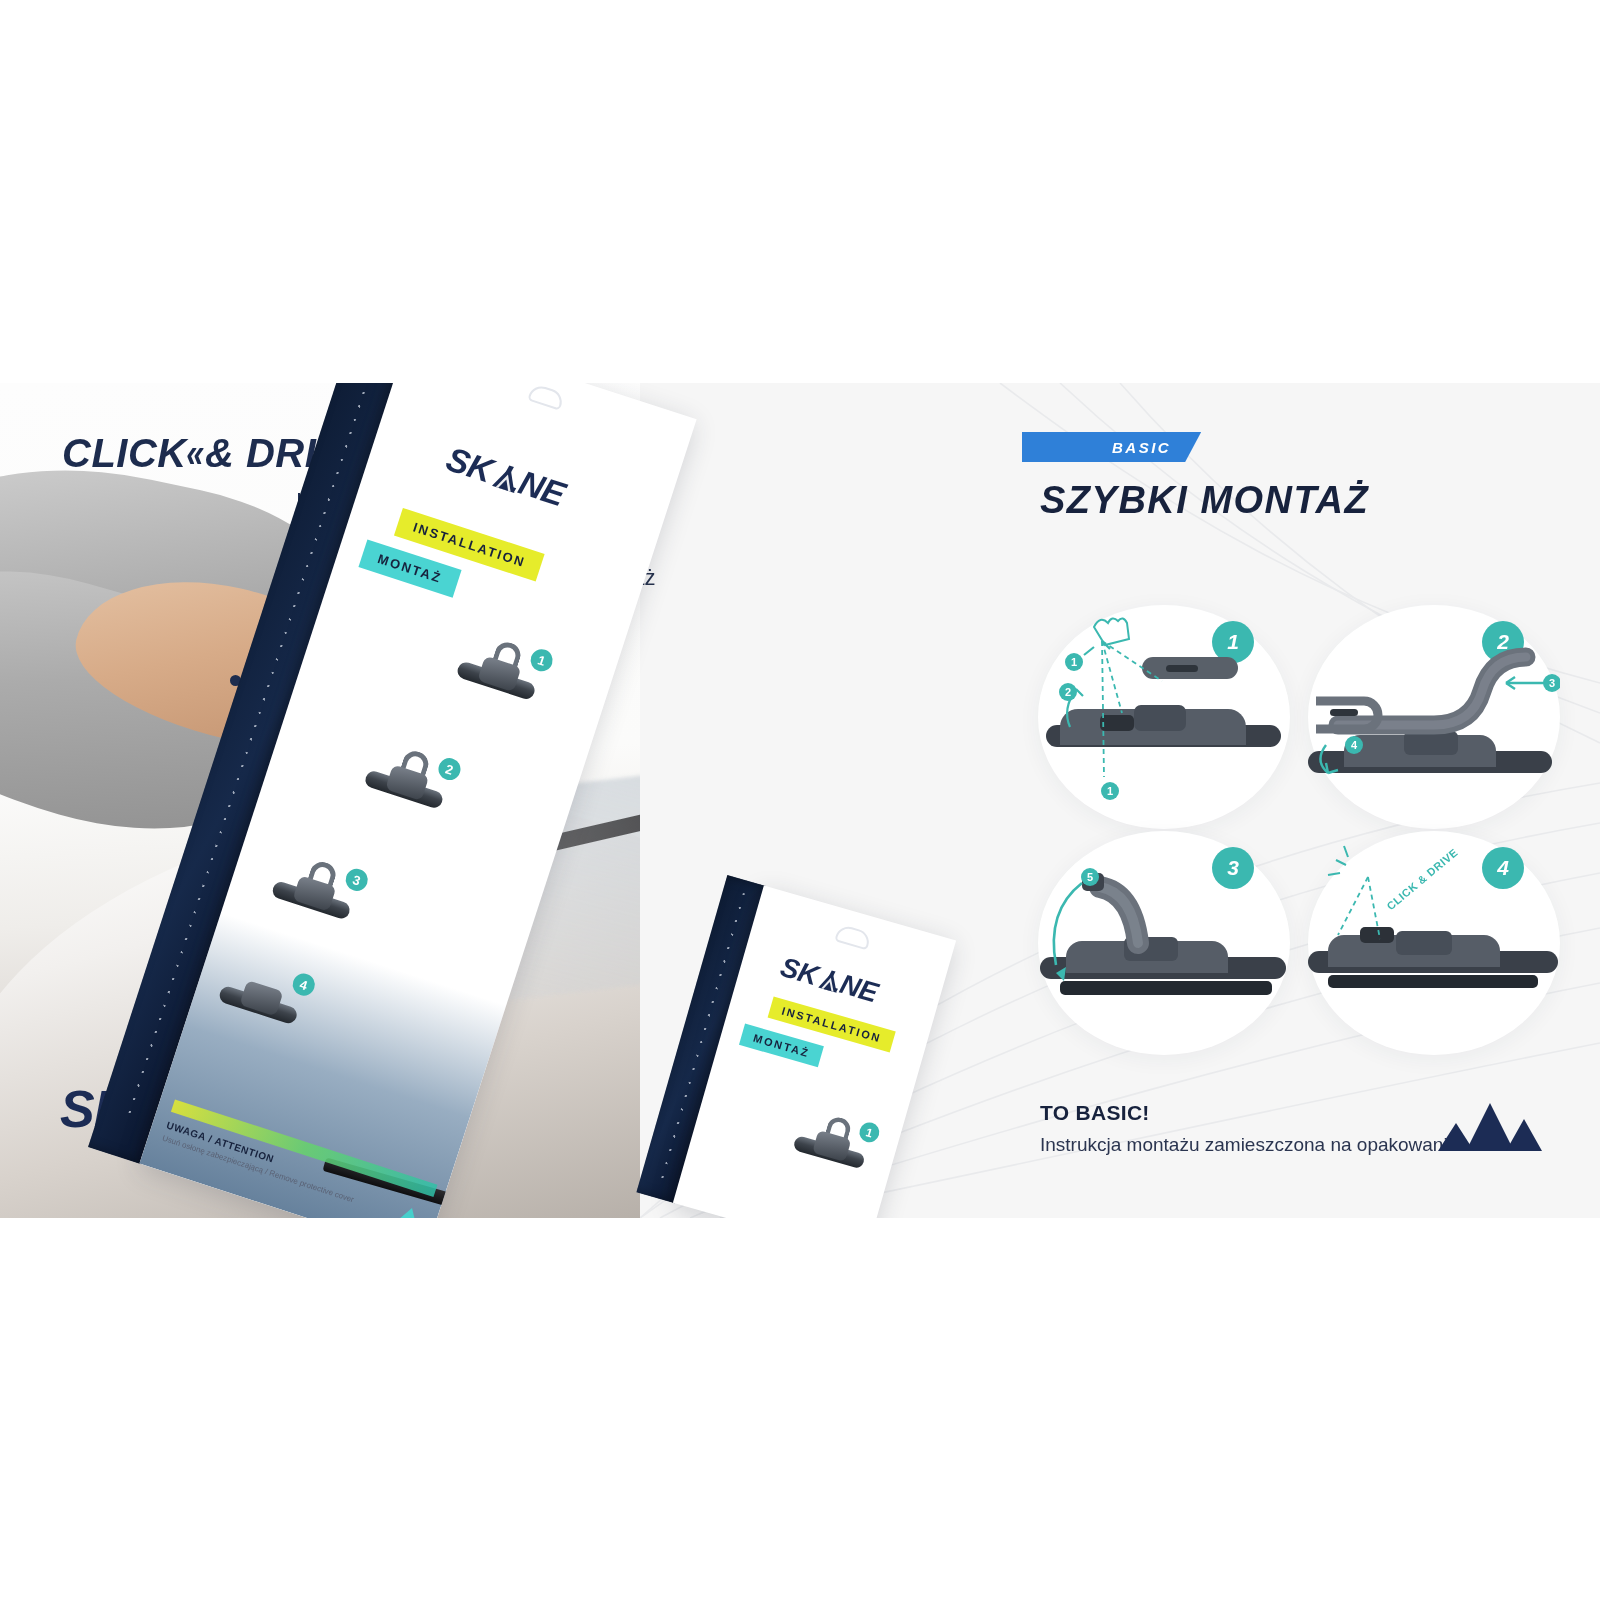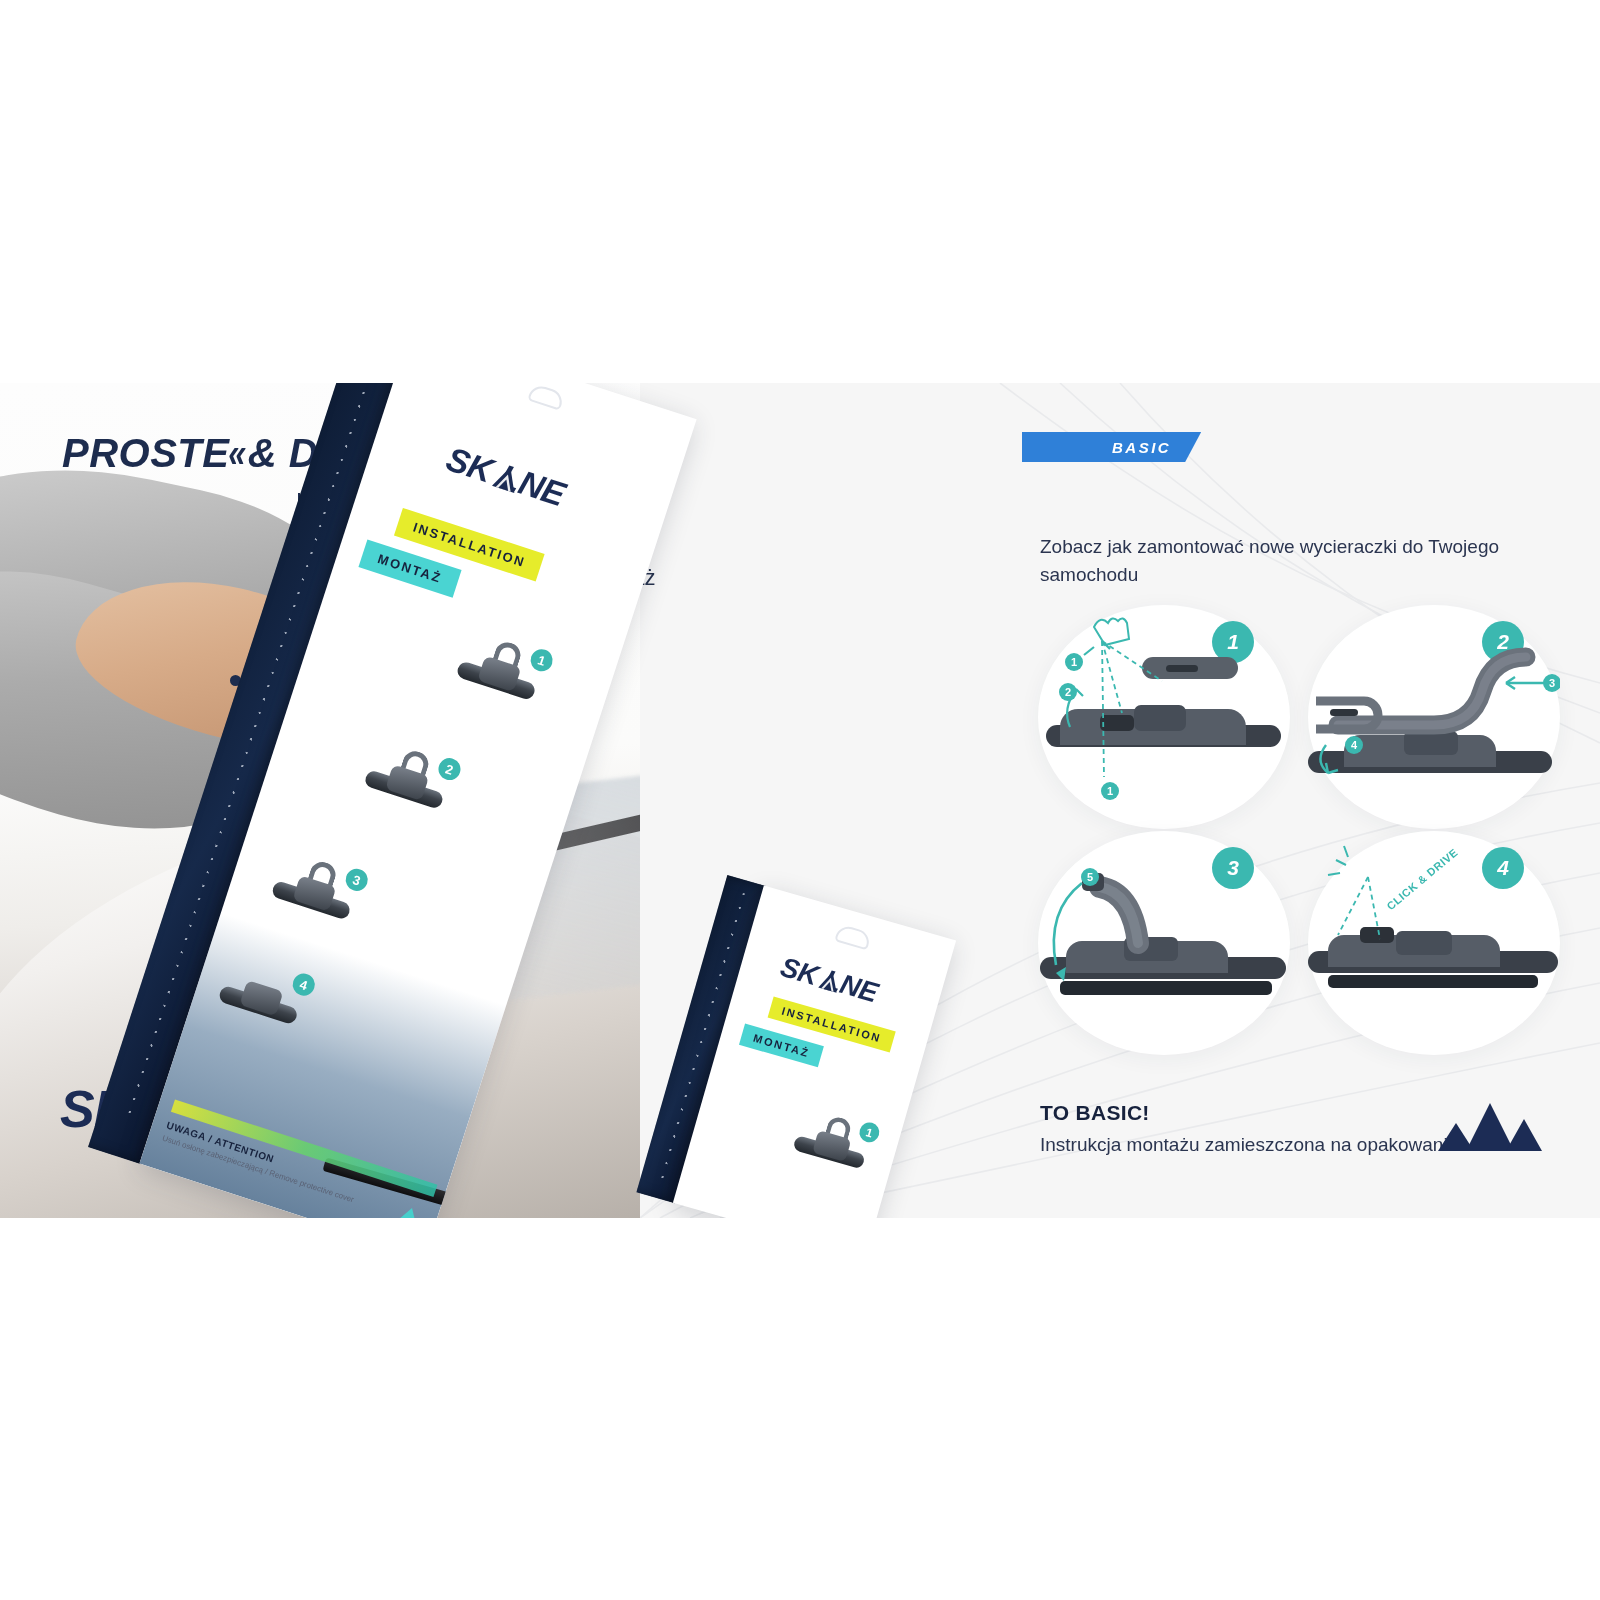--- a/index.html
+++ b/index.html
@@ -203,21 +203,21 @@
   </div>
 
   <div id="claim">
     <div class="speedline">
         <i></i>
         <i></i>
         <i></i>
         <i></i>
       </div>
     <div id="claimTitle">
-      <span>PROSTE</span>
+      <span>CLICK</span>
         <span class="chev">«</span>
         <span>&amp; DRIVE</span>
     </div>
     <div id="claimBody">
       <p>Wycieraczki posiadają dopasowany adapter, który zapewnia szybki i prosty montaż</p>
       <div id="claimCta">KLIKNIJ I JEDŹ!</div>
     </div>
   </div>
   <div class="leadDot"></div>
 
@@ -302,21 +302,21 @@
         <div class="miniHook"></div>
         <div class="miniBlade"></div>
         <div class="miniBody"></div>
       </div>
     </div>
   </div>
 
   <div id="right">
 
     <div id="badge">BASIC</div>
-    <div id="rSub">Zobacz jak zamontować nowe wycieraczki do Twojego samochodu</div>
+    <div id="rTitle">SZYBKI MONTAŻ</div>
 
     <div id="grid">
 
       <div class="bubble bub1"></div>
       <div class="bigNum n1">1</div>
       <svg width="252" height="224" style="position:absolute;left:16px;top:0;">
 
         <rect x="8" y="120" width="235" height="22" rx="11" fill="#3a4049"></rect>
         <path d="M40 104 h150 a18 18 0 0 1 18 18 v18 h-186 v-18 a18 18 0 0 1 18 -18 z" fill="#565d67"></path>
         <rect x="96" y="100" width="52" height="26" rx="7" fill="#464d57"></rect>

